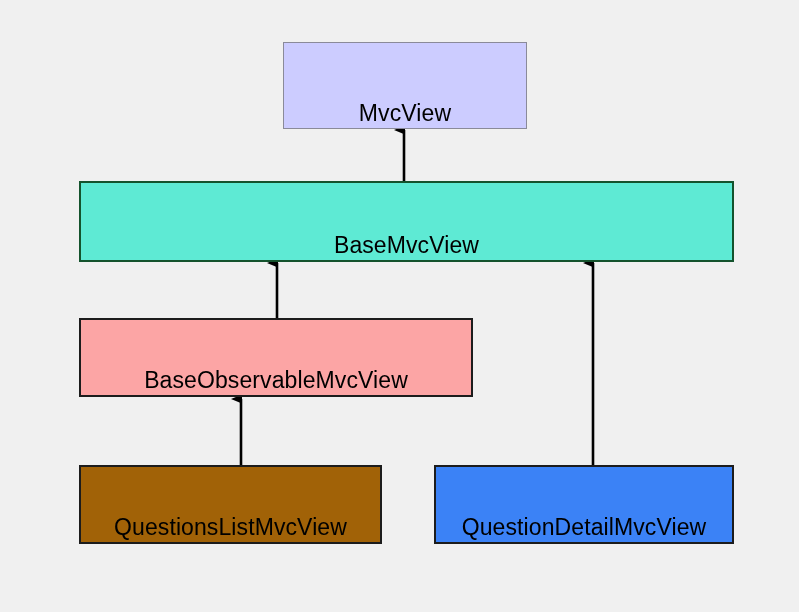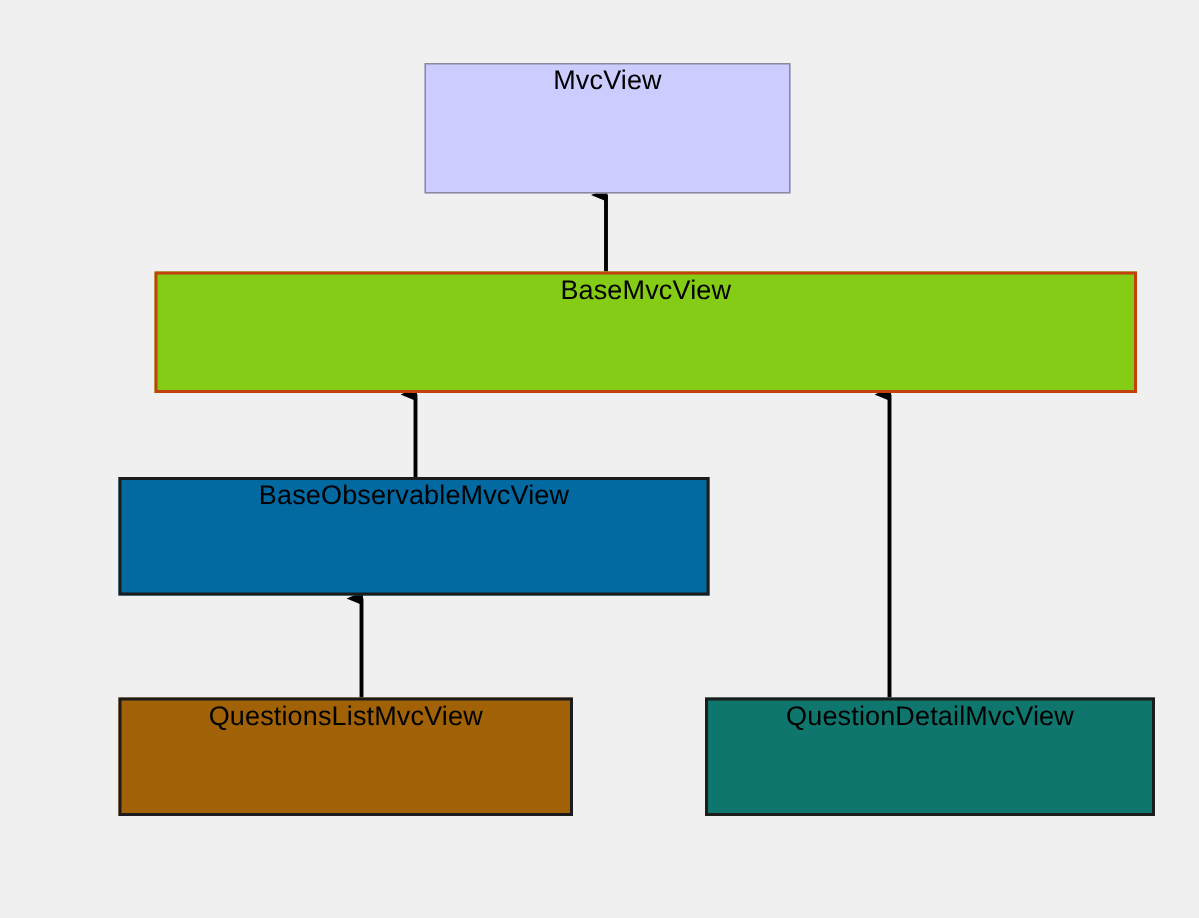--- a/index.html
+++ b/index.html
@@ -15,24 +15,24 @@
   }
   #diagram {
     position: relative;
     width: 799px;
     height: 612px;
   }
   .node {
     position: absolute;
     box-sizing: border-box;
     display: flex;
-    align-items: flex-start;
+    align-items: flex-end;
     justify-content: center;
     color: #000000;
-    font-size: 18px;
+    font-size: 23px;
     font-weight: 400;
     letter-spacing: 0.1px;
     line-height: 1.2;
     text-align: center;
     white-space: nowrap;
   }
   .node-label {
     display: block;
     pointer-events: none;
   }
@@ -43,48 +43,46 @@
     width: 244px;
     height: 87px;
     background: #ccccff;
     border: 1.5px solid #8a8a99;
   }
   .node-basemvcview {
     left: 79px;
     top: 181px;
     width: 655px;
     height: 81px;
-    background: #84cc16;
-    border: 2px solid #c2410c;
-    margin-left: 24px;
+    background: #5eead4;
+    border: 2px solid #14532d;
   }
   .node-baseobservablemvcview {
     left: 79px;
     top: 318px;
     width: 394px;
     height: 79px;
-    background: #0369a1;
+    background: #fca5a5;
     border: 2px solid #1c1c1c;
   }
   .node-questionslist {
     left: 79px;
     top: 465px;
     width: 303px;
     height: 79px;
     background: #a16207;
     border: 2px solid #1c1c1c;
   }
   .node-questiondetail {
     left: 434px;
     top: 465px;
     width: 300px;
     height: 79px;
-    background: #0f766e;
+    background: #3b82f6;
     border: 2px solid #1c1c1c;
-    margin-left: 36px;
   }
   #edge-layer {
     position: absolute;
     left: 0;
     top: 0;
     width: 799px;
     height: 612px;
     pointer-events: none;
   }
 </style>

